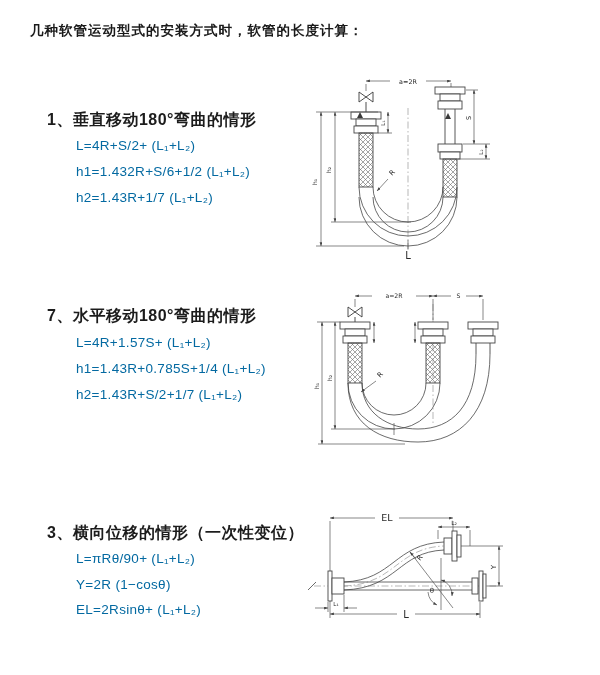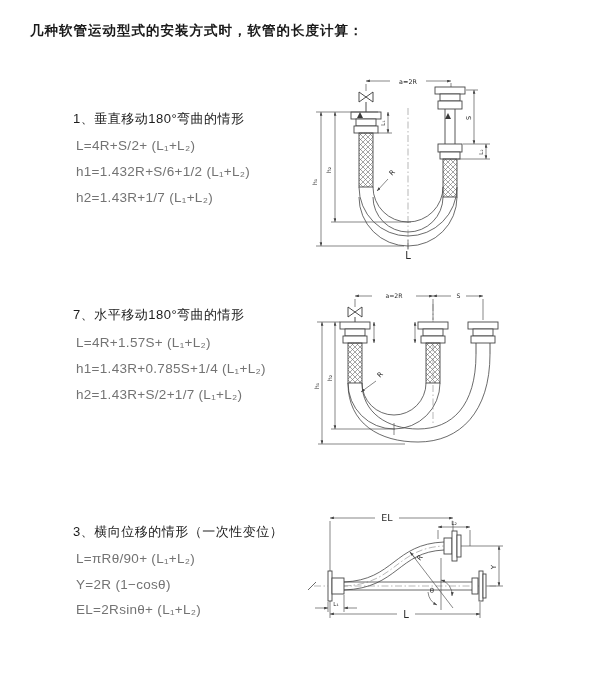--- a/index.html
+++ b/index.html
@@ -1,20 +1,20 @@
 <!DOCTYPE html>
 <html><head>
 <meta charset="utf-8">
 <style>
   html,body{margin:0;padding:0;}
   body{width:600px;height:675px;background:#ffffff;position:relative;overflow:hidden;
        font-family:"Liberation Sans",sans-serif;color:#1a1a1a;}
   .title{position:absolute;left:30px;top:22px;font-size:13.5px;font-weight:700;letter-spacing:1px;}
-  .heading{position:absolute;font-size:13px;font-weight:400;letter-spacing:0.5px;color:#1c1c1c;margin-left:26px;}
-  .formula{position:absolute;font-size:13.5px;font-weight:400;letter-spacing:0.3px;color:#737373;}
+  .heading{position:absolute;font-size:16px;font-weight:700;letter-spacing:0.5px;color:#1c1c1c;}
+  .formula{position:absolute;font-size:13.5px;font-weight:400;letter-spacing:0.3px;color:#0369a1;}
   svg.diag{position:absolute;overflow:visible;}
   svg text{font-family:"DejaVu Sans","Liberation Sans",sans-serif;fill:#2a2a2a;}
   .ln{stroke:#454545;stroke-width:0.9;fill:none;}
   .thin{stroke:#454545;stroke-width:0.8;fill:none;}
   .dim{stroke:#555;stroke-width:0.7;fill:none;}
   .cl{stroke:#888;stroke-width:0.6;fill:none;stroke-dasharray:7 2.5 1.5 2.5;}
   .part{stroke:#454545;stroke-width:0.9;fill:#ffffff;}
   .braid{stroke:#454545;stroke-width:0.9;fill:url(#braid);}
   .tri{fill:#3a3a3a;stroke:none;}
   .vlv{stroke:#3a3a3a;stroke-width:0.9;fill:none;}

